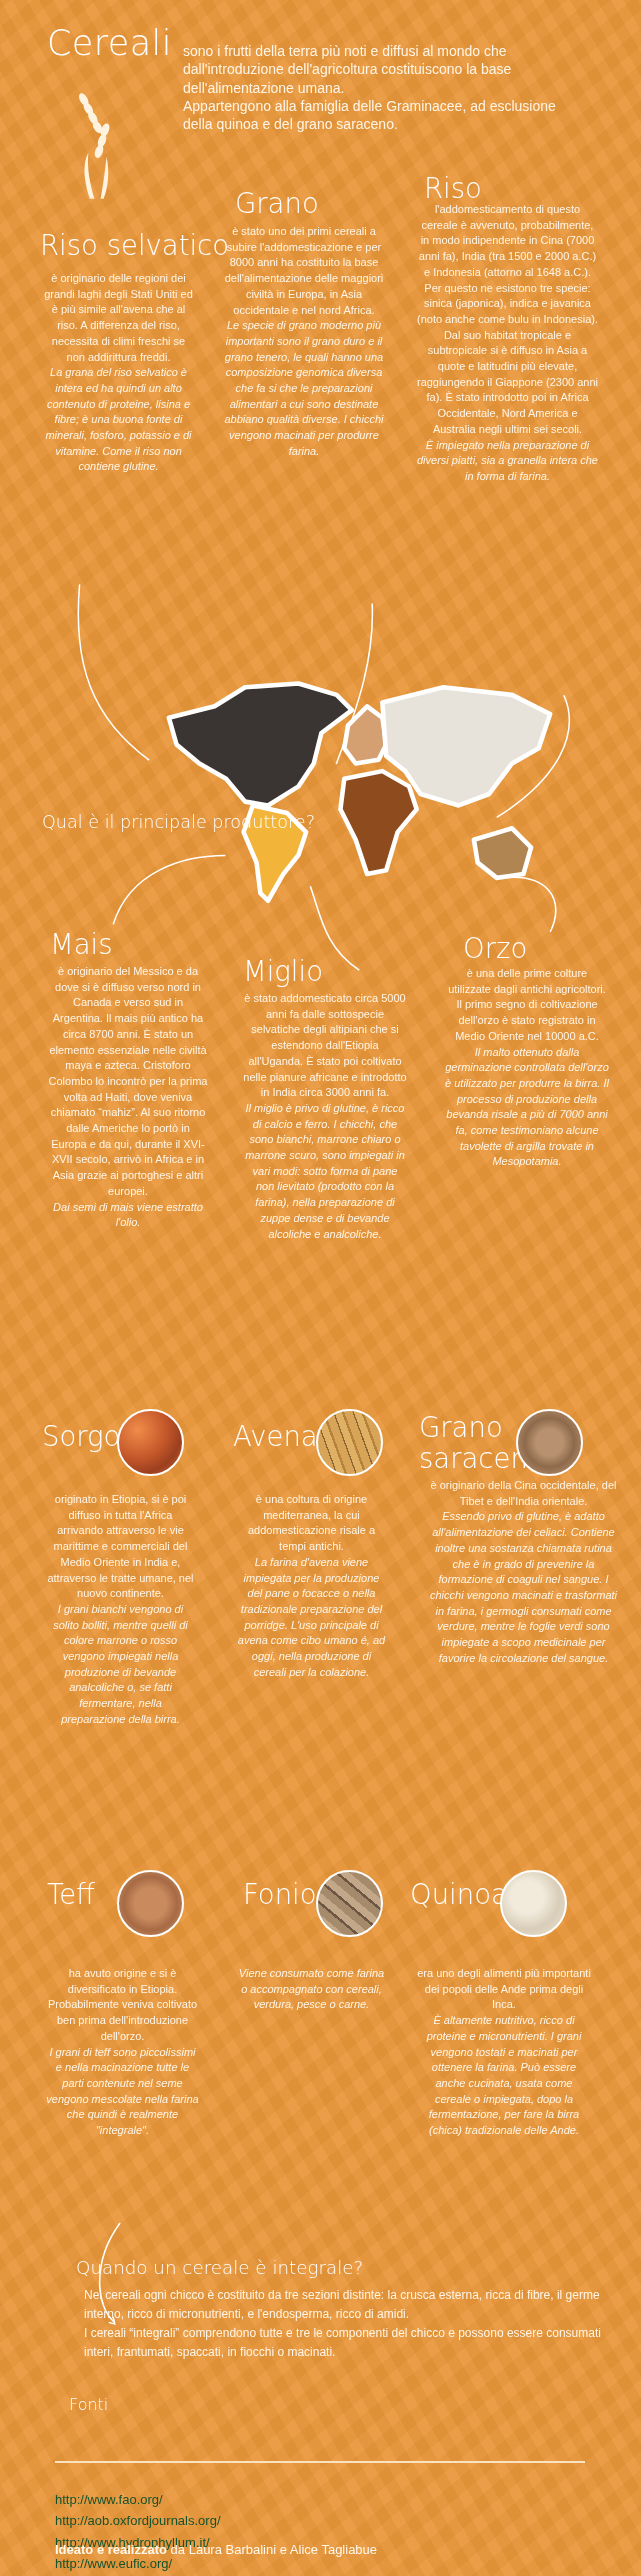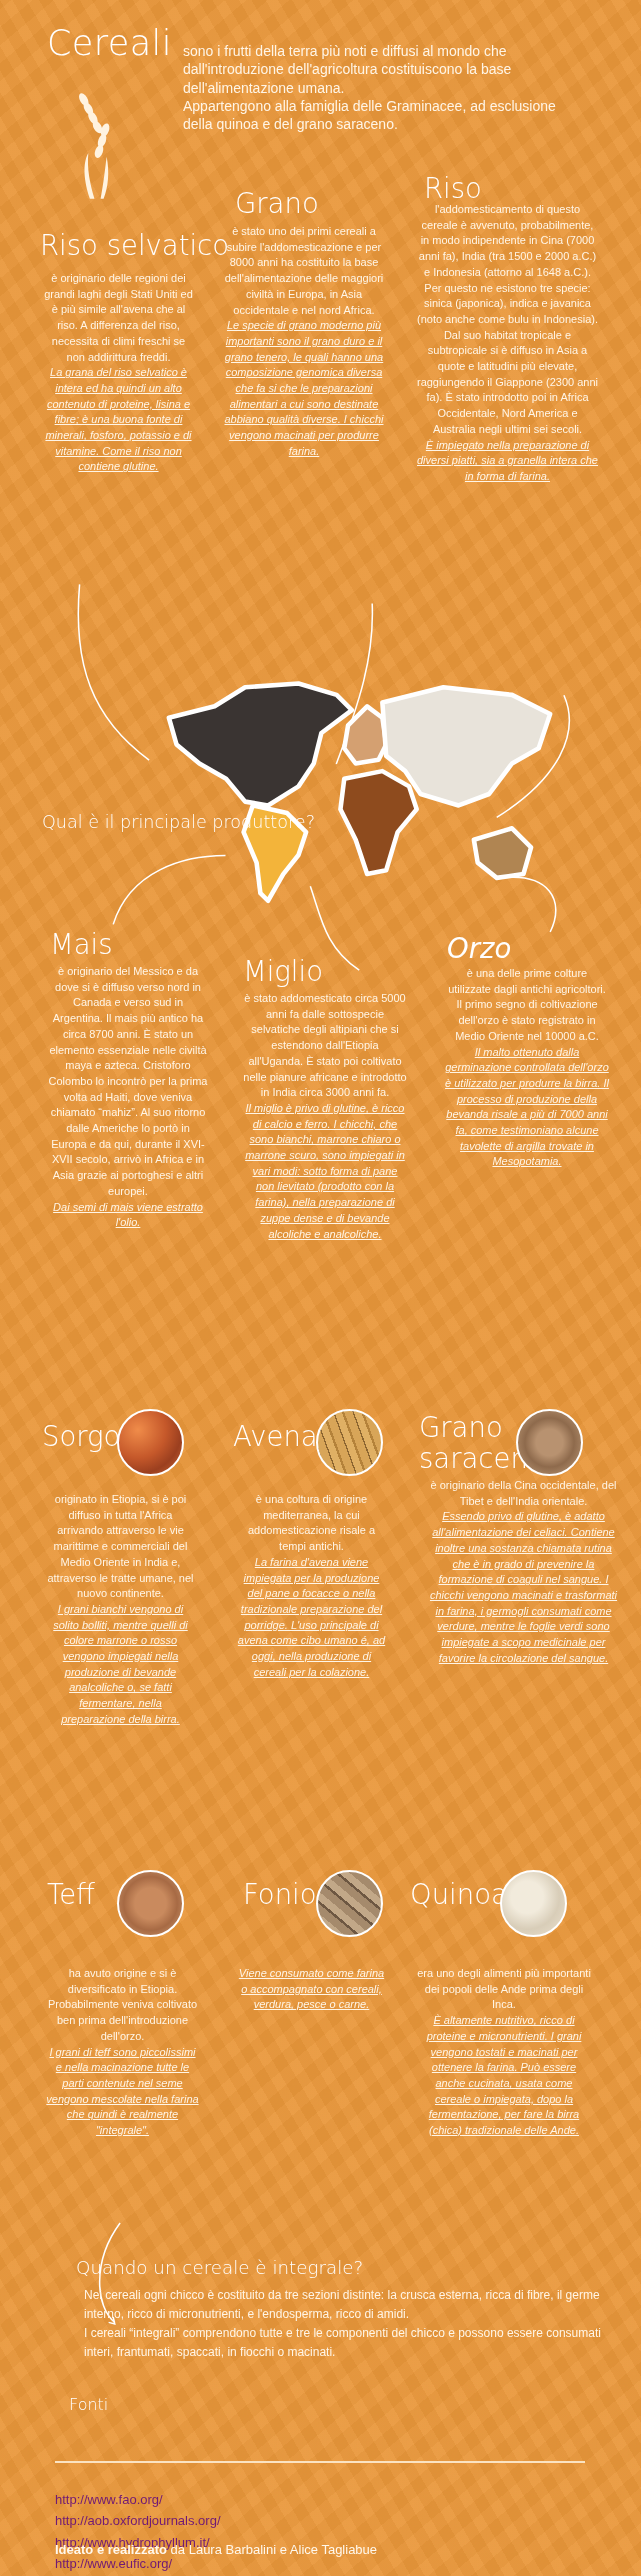--- a/index.html
+++ b/index.html
@@ -19,38 +19,38 @@
     z-index:0;
   }
   .abs { position:absolute; z-index:2; }
   .title-main { left:47px; top:23px; font-size:35px; font-weight:300; letter-spacing:0.4px; color:#fff; }
   .intro { left:183px; top:42px; width:397px; font-size:14px; line-height:18.3px; color:#FFF5E6; }
   .intro p { margin:0; }
   .wheat { left:67px; top:84px; width:61px; height:115px; }
 
   .head { font-family:"DejaVu Sans", sans-serif; color:#fff; font-weight:300; }
   .block { text-align:center; font-size:11px; line-height:15.7px; color:#FFF5E6; }
-  .block .it { font-style:italic;text-decoration:underline; }
+  .block .it { font-style:italic; }
   .block p { margin:0; }
 
   .rs-title { left:40px; top:229px; font-size:27.5px; }
   .rs-text  { left:42px; top:271px; width:153px; }
   .gr-title { left:235px; top:187px; font-size:27.5px; }
   .gr-text  { left:218px; top:224px; width:172px; }
   .ri-title { left:424px; top:172px; font-size:27.5px; }
   .ri-text  { left:416px; top:202px; width:183px; }
 
   .map { left:153px; top:672px; width:413px; height:244px; z-index:1; }
   .question { left:42px; top:810px; font-size:17.6px; line-height:25px; }
 
   .ma-title { left:50px; top:928px; font-size:27.5px; }
   .ma-text  { left:48px; top:964px; width:160px; }
   .mi-title { left:243px; top:955px; font-size:27.5px; }
   .mi-text  { left:243px; top:991px; width:164px; }
-  .or-title { left:447px; top:932px; font-size:27.5px;font-style:italic; }
+  .or-title { left:463px; top:932px; font-size:27.5px; }
   .or-text  { left:445px; top:966px; width:164px; }
 
   .grain-title { font-size:27.5px; line-height:31px; }
   .circle {
     width:67px; height:67px; border-radius:50%;
     border:2.3px solid #fff; box-sizing:border-box;
   }
   .so-title { left:42px; top:1421px; }
   .so-img { left:117px; top:1409px; background:radial-gradient(circle at 30% 30%, #F08C4A, #C5582A 45%, #9B3F1F 70%, #D06A35); }
   .so-text { left:46px; top:1492px; width:149px; }
@@ -71,21 +71,21 @@
   .qu-img { left:500px; top:1870px; background:radial-gradient(circle at 40% 40%, #F2EBDC 0 30%, #D8CDB8 60%, #EDE3D0); }
   .qu-text { left:416px; top:1966px; width:176px; }
 
   .int-title { left:76px; top:2257px; font-size:18.3px; }
   .int-text { left:84px; top:2286px; width:527px; font-size:12px; line-height:19px; color:#FFF5E6; }
   .int-text p { margin:0; }
 
   .fonti-title { left:69px; top:2395px; font-size:16px; font-weight:300; }
   .fonti-rule { left:55px; top:2461px; width:530px; height:1.5px; background:#FBE3C2; }
   .sources { left:55px; top:2489px; font-size:13px; line-height:21.4px; }
-  .sources a { display:block; color:#701a75; text-decoration:none; }
+  .sources a { display:block; color:#14532d; text-decoration:none; }
   .credits { left:55px; top:2619px; font-size:13px; }
   .credits b { font-weight:700; }
 
   svg.lines { position:absolute; left:0; top:0; z-index:1; pointer-events:none; }
 </style>
 </head>
 <body>
 <div class="bg"></div>
 
 <svg class="lines" width="642" height="2576" viewBox="0 0 840 3372">

